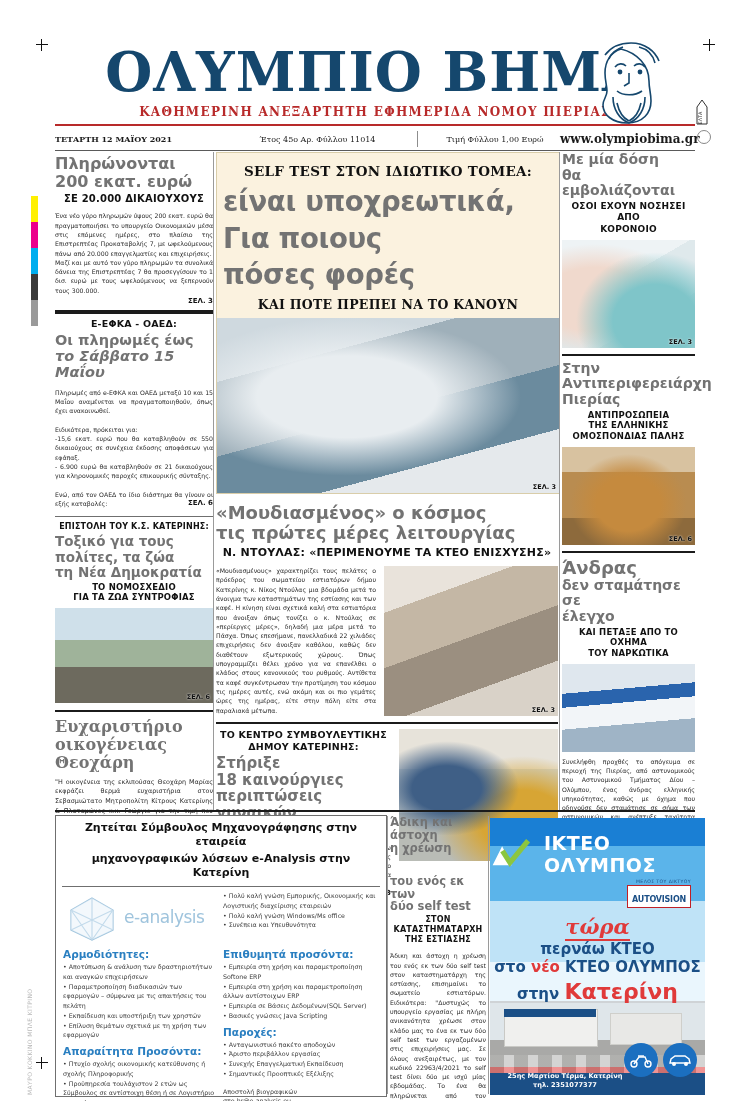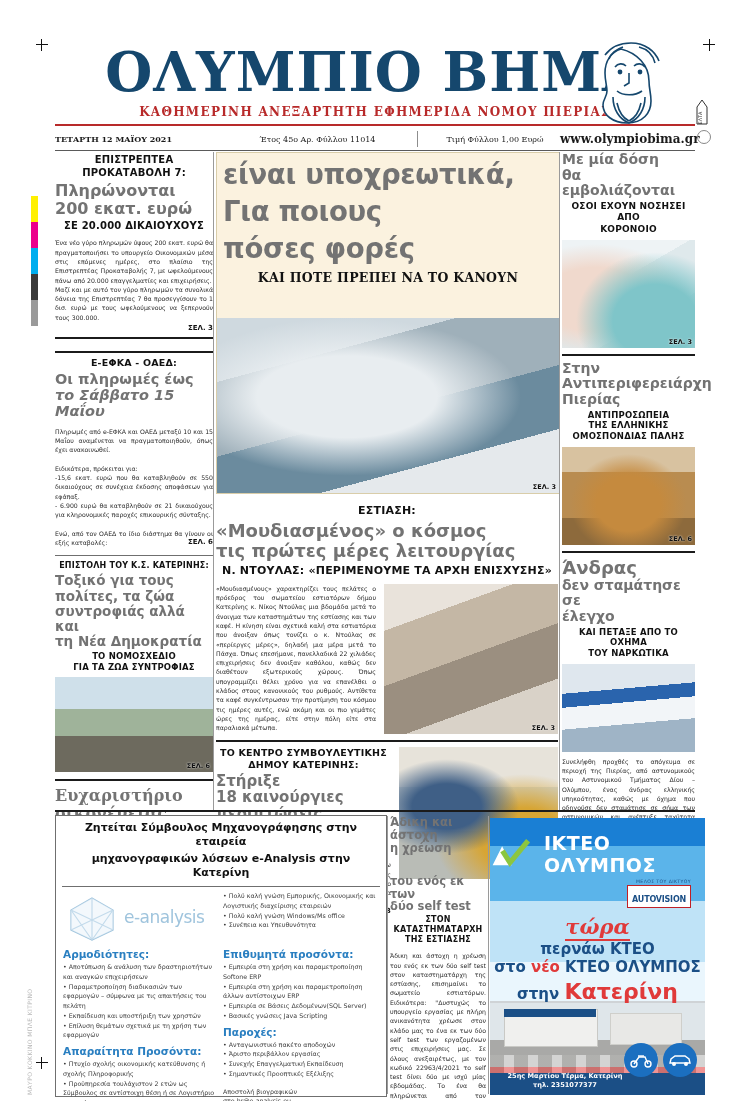--- a/index.html
+++ b/index.html
@@ -136,84 +136,81 @@
     <svg viewBox="0 0 16 28" style="width:16px;height:28px;">
         <path d="M3 26 L3 9 L8 2 L13 9 L13 26 Z" fill="none" stroke="#333" stroke-width="1"></path>
         <text x="8" y="20" font-size="5" text-anchor="middle" fill="#333" transform="rotate(-90 8 20)" font-family="DejaVu Sans">ΕΛΤΑ</text>
       </svg>
   </div>
   <div style="position:absolute;left:697px;top:130px;width:12px;height:12px;border:1px solid #888;border-radius:50%;"></div>
 
   <div class="col" style="left:55px;top:152px;width:158px;">
 
     <div class="box" style="border-top:none;padding-bottom:5px;">
-      <div class="kicker" style="white-space:pre-line;font-size:10px;padding-top:2px;">ΕΠΙΣΤΡΕΠΤΕΑ
-ΠΡΟΚΑΤΑΒΟΛΗ 7:</div>
       <div class="hl" style="font-size:16px;padding-top:3px;">Πληρώνονται</div>
       <div class="hl" style="font-size:16px;">200 εκατ. ευρώ</div>
       <div class="sub" style="font-size:10px;padding-top:2px;">ΣΕ 20.000 ΔΙΚΑΙΟΥΧΟΥΣ</div>
       <div class="body" style="white-space:pre-line;padding-top:6px;">Ένα νέο γύρο πληρωμών ύψους 200 εκατ. ευρώ θα πραγματοποιήσει το υπουργείο Οικονομικών μέσα στις επόμενες ημέρες, στο πλαίσιο της Επιστρεπτέας Προκαταβολής 7, με ωφελούμενους πάνω από 20.000 επαγγελματίες και επιχειρήσεις.
 Μαζί και με αυτό τον γύρο πληρωμών τα συνολικά δάνεια της Επιστρεπτέας 7 θα προσεγγίσουν το 1 δισ. ευρώ με τους ωφελούμενους να ξεπερνούν τους 300.000.</div>
       <div class="sel" style="padding-top:2px;">ΣΕΛ. 3</div>
     </div>
 
-    <div class="box" style="margin-top:12px;border-bottom:none;padding-bottom:4px;">
+    <div class="box" style="margin-top:0;border-bottom:none;padding-bottom:4px;">
       <div class="kicker" style="padding-top:4px;">Ε-ΕΦΚΑ - ΟΑΕΔ:</div>
       <div class="hl" style="font-size:14.5px;padding-top:2px;">Οι πληρωμές έως</div>
       <div class="hl" style="font-size:14.5px;font-style:italic;">το Σάββατο 15 Μαΐου</div>
       <div class="body" style="white-space:pre-line;padding-top:7px;">Πληρωμές από e-ΕΦΚΑ και ΟΑΕΔ μεταξύ 10 και 15 Μαΐου αναμένεται να πραγματοποιηθούν, όπως έχει ανακοινωθεί.
 
 Ειδικότερα, πρόκειται για:
 -15,6 εκατ. ευρώ που θα καταβληθούν σε 550 δικαιούχους σε συνέχεια έκδοσης αποφάσεων για εφάπαξ.
 - 6.900 ευρώ θα καταβληθούν σε 21 δικαιούχους για κληρονομικές παροχές επικουρικής σύνταξης.
 
 Ενώ, από τον ΟΑΕΔ το ίδιο διάστημα θα γίνουν οι εξής καταβολές:</div>
       <div class="sel" style="margin-top:-9px;">ΣΕΛ. 6</div>
     </div>
     <div class="hrule" style="margin-top:5px;"></div>
 
     <div style="margin-top:5px;">
       <div class="kicker" style="font-size:8px;">ΕΠΙΣΤΟΛΗ ΤΟΥ Κ.Σ. ΚΑΤΕΡΙΝΗΣ:</div>
       <div class="hl" style="font-size:13.5px;padding-top:2px;">Τοξικό για τους</div>
       <div class="hl" style="font-size:13.5px;">πολίτες, τα ζώα</div>
-      <div class="hl" style="font-size:13.5px;">συντροφιάς αλλά και</div>
       <div class="hl" style="font-size:13.5px;">τη Νέα Δημοκρατία</div>
       <div class="sub" style="font-size:8.5px;padding-top:2px;">ΤΟ ΝΟΜΟΣΧΕΔΙΟ</div>
       <div class="sub" style="font-size:8.5px;">ΓΙΑ ΤΑ ΖΩΑ ΣΥΝΤΡΟΦΙΑΣ</div>
       <div class="ph p-dog" style="height:95px;margin-top:5px;">
         <div class="sel">ΣΕΛ. 6</div>
       </div>
     </div>
     <div class="hrule" style="margin-top:7px;height:2px;background:#1b1b1b;"></div>
 
     <div style="margin-top:6px;">
       <div class="hl" style="font-family:'DejaVu Serif',serif;font-size:16px;">Ευχαριστήριο</div>
       <div class="hl" style="font-family:'DejaVu Serif',serif;font-size:16px;">οικογένειας Θεοχάρη</div>
       <div class="body" style="padding-top:6px;font-size:6.4px;">"Η οικογένεια της εκλιπούσας Θεοχάρη Μαρίας εκφράζει θερμά ευχαριστήρια στον Σεβασμιώτατο Μητροπολίτη Κίτρους Κατερίνης &amp; Πλαταμώνος κ.κ. Γεώργιο για την τιμή που μας έκανε να παραβρεθεί στην εξόδιο ακολουθία της αγαπημένης μας κόρης και αδελφής, καθώς επίσης και σε όλους τους συγγενείς και φίλους που δεν μπόρεσαν να παραβρεθούν στο μυστήριο".</div>
     </div>
     <div class="hrule" style="margin-top:8px;height:2px;background:#1b1b1b;"></div>
   </div>
 
   <div class="main">
+    <div class="kicker">SELF TEST ΣΤΟΝ ΙΔΙΩΤΙΚΟ ΤΟΜΕΑ:</div>
     <div class="hl">είναι υποχρεωτικά,</div>
     <div class="hl">Για ποιους</div>
     <div class="hl">πόσες φορές</div>
     <div class="sub">ΚΑΙ ΠΟΤΕ ΠΡΕΠΕΙ ΝΑ ΤΟ ΚΑΝΟΥΝ</div>
     <div class="ph p-self">
       <div class="sel">ΣΕΛ. 3</div>
     </div>
   </div>
 
   <div class="col" style="left:216px;top:500px;width:342px;">
 
     <div>
-      <div class="kicker" style="font-size:11px;padding-top:4px;">ΕΣΤΙΑΣΗ:</div>
       <div class="hl" style="font-size:18px;padding-top:3px;">«Μουδιασμένος» ο κόσμος</div>
       <div class="hl" style="font-size:18px;">τις πρώτες μέρες λειτουργίας</div>
-      <div class="sub" style="font-size:11px;padding-top:3px;">Ν. ΝΤΟΥΛΑΣ: «ΠΕΡΙΜΕΝΟΥΜΕ ΤΑ ΑΡΧΗ ΕΝΙΣΧΥΣΗΣ»</div>
+      <div class="sub" style="font-size:11px;padding-top:3px;">Ν. ΝΤΟΥΛΑΣ: «ΠΕΡΙΜΕΝΟΥΜΕ ΤΑ ΚΤΕΟ ΕΝΙΣΧΥΣΗΣ»</div>
       <div style="display:flex;gap:8px;margin-top:6px;">
         <div class="body" style="flex:0 0 160px;">«Μουδιασμένους» χαρακτηρίζει τους πελάτες ο πρόεδρος του σωματείου εστιατόρων δήμου Κατερίνης κ. Νίκος Ντούλας μια βδομάδα μετά το άνοιγμα των καταστημάτων της εστίασης και των καφέ. Η κίνηση είναι σχετικά καλή στα εστιατόρια που άνοιξαν όπως τονίζει ο κ. Ντούλας σε «περίεργες μέρες», δηλαδή μια μέρα μετά το Πάσχα. Όπως επεσήμανε, πανελλαδικά 22 χιλιάδες επιχειρήσεις δεν άνοιξαν καθόλου, καθώς δεν διαθέτουν εξωτερικούς χώρους. Όπως υπογραμμίζει θέλει χρόνο για να επανέλθει ο κλάδος στους κανονικούς του ρυθμούς. Αντίθετα τα καφέ συγκέντρωσαν την προτίμηση του κόσμου τις ημέρες αυτές, ενώ ακόμη και οι πιο γεμάτες ώρες της ημέρας, είτε στην πόλη είτε στα παραλιακά μέτωπα.</div>
         <div class="ph p-cafe" style="flex:1;height:150px;">
           <div class="sel">ΣΕΛ. 3</div>
         </div>
       </div>
     </div>
 
     <div class="hrule" style="margin-top:6px;height:2px;background:#1b1b1b;"></div>
 

